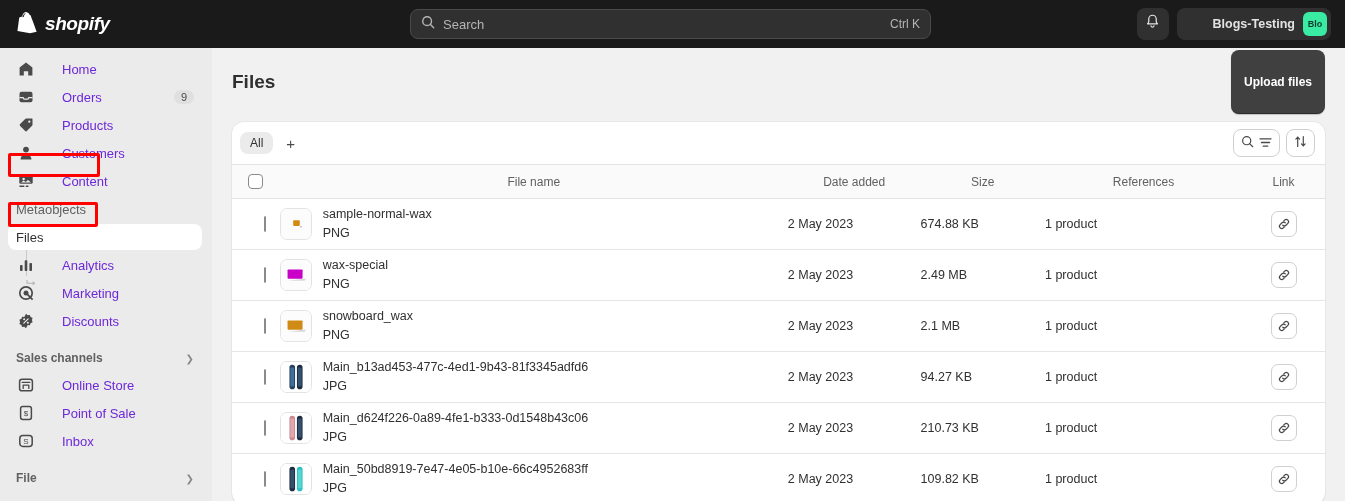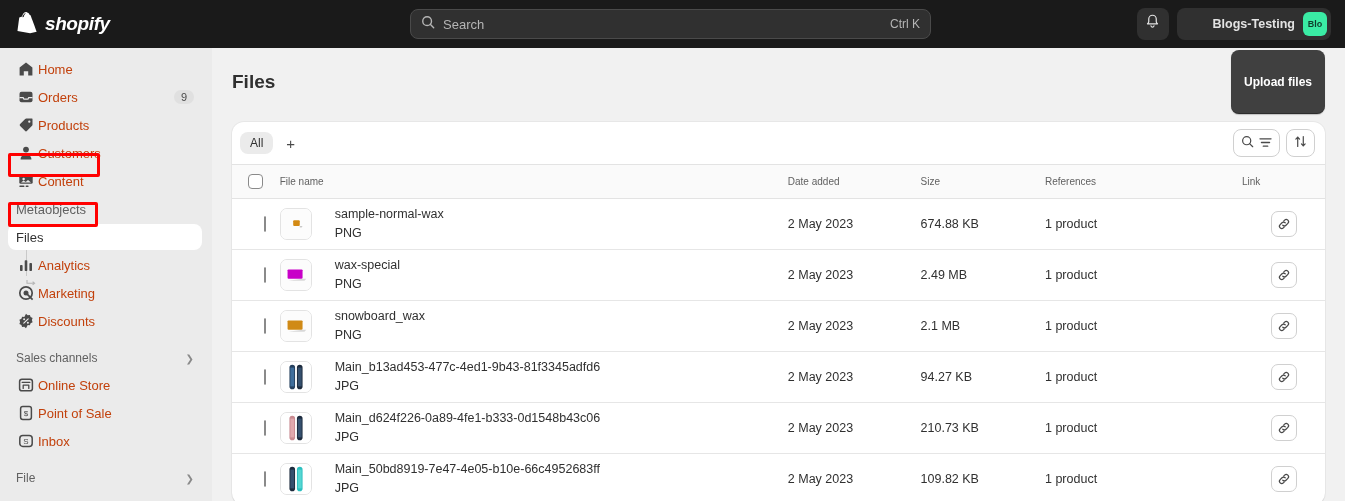--- a/index.html
+++ b/index.html
@@ -56,39 +56,39 @@
   .sidebar {
     width: 212px; background: #ebebeb; padding: 8px 10px 0 8px;
     position: relative; flex: 0 0 212px;
   }
   .nav-item {
     display: flex; align-items: center; height: 26px;
     border-radius: 8px; padding: 0 8px; cursor: pointer;
     margin-bottom: 2px; position: relative;
   }
   .nav-item .ico { width: 20px; height: 20px; display: flex; align-items: center; justify-content: center; flex: 0 0 20px; }
-  .nav-item .lbl { font-size: 13px; color: #c2410c; margin-left: 2px; white-space: nowrap; }
+  .nav-item .lbl { font-size: 13px; color: #6d28d9; margin-left: 26px; white-space: nowrap; }
   .nav-item .badge {
     margin-left: auto; background: #e0e0e0; color: #4a4a4a;
     font-size: 11px; border-radius: 7px; padding: 1px 7px; font-weight: 500;
   }
   .nav-item.active { background: #ffffff; }
   .nav-item.sub { }
   .nav-item.sub .lbl { margin-left: 0; color: #616161; }
   .nav-item.sub.current .lbl { color: #303030; font-weight: 500; }
   .sub-rail {
     position: absolute; left: 26px; top: 194px; width: 1px; height: 34px; background: #c9c9c9;
   }
   .sub-arrow { position: absolute; left: 26px; top: 225px; width: 10px; height: 8px; }
 
   .group-head {
     display: flex; align-items: center; height: 24px; padding: 0 8px;
     margin-top: 12px; margin-bottom: 2px; cursor: pointer;
   }
-  .group-head .lbl { font-size: 12px; color: #616161; font-weight: normal; }
+  .group-head .lbl { font-size: 12px; color: #616161; font-weight: bold; }
   .group-head .chev { margin-left: auto; color: #8a8a8a; font-size: 10px; }
 
   
   .annot { position: absolute; border: 3px solid #ff0000; border-radius: 2px; pointer-events: none; }
 
   
   .main { flex: 1; padding: 16px 20px 0 20px; overflow: hidden; }
   .page-head { display: flex; align-items: center; height: 36px; margin-bottom: 22px; }
   .page-title { font-size: 19px; font-weight: bold; color: #303030; }
   .upload-btn {
@@ -118,38 +118,38 @@
   }
   .card-top-actions { margin-left: auto; display: flex; gap: 6px; }
   .icon-btn {
     height: 28px; border: 1px solid #d0d0d0; border-radius: 8px;
     background: #fff; display: flex; align-items: center; justify-content: center;
     gap: 5px; padding: 0 7px; cursor: pointer;
   }
 
   table { width: 100%; border-collapse: collapse; table-layout: fixed; }
   thead th {
-    font-size: 10px; font-weight: normal; color: #616161;
-    text-align: left; padding: 9px 0; background: #fafafa;
+    font-size: 12px; font-weight: normal; color: #616161;
+    text-align: center; padding: 9px 0; background: #fafafa;
     border-bottom: 1px solid #e3e3e3;
   }
   .c-chk   { width: 46px; padding-left: 16px !important; }
   .c-name  { width: 490px; }
   .c-date  { width: 128px; }
   .c-size  { width: 120px; }
   .c-refs  { width: 190px; margin-left: 9px; }
   .c-link  { width: 80px; }
   tbody td { padding: 0; border-bottom: 1px solid #e6e6e6; font-size: 12.5px; color: #303030; vertical-align: middle; height: 51px; }
   tbody tr:last-child td { border-bottom: none; }
 
   .chk {
     width: 15px; height: 15px; border: 1px solid #8a8a8a;
     border-radius: 4px; background: #fff; cursor: pointer; margin-left: 16px;
   }
-  .name-cell { display: flex; align-items: center; gap: 23px; }
+  .name-cell { display: flex; align-items: center; gap: 11px; }
   .thumb {
     width: 32px; height: 32px; border-radius: 7px; border: 1px solid #e3e3e3;
     background: #fff; flex: 0 0 32px; overflow: hidden;
     display: flex; align-items: center; justify-content: center;
   }
   .fname { font-size: 12.5px; color: #303030; line-height: 1.55; }
   .ftype { font-size: 12.5px; color: #303030; line-height: 1.55; }
   .link-btn {
     width: 26px; height: 26px; border: 1px solid #d0d0d0; border-radius: 7px;
     background: #fff; display: flex; align-items: center; justify-content: center;

